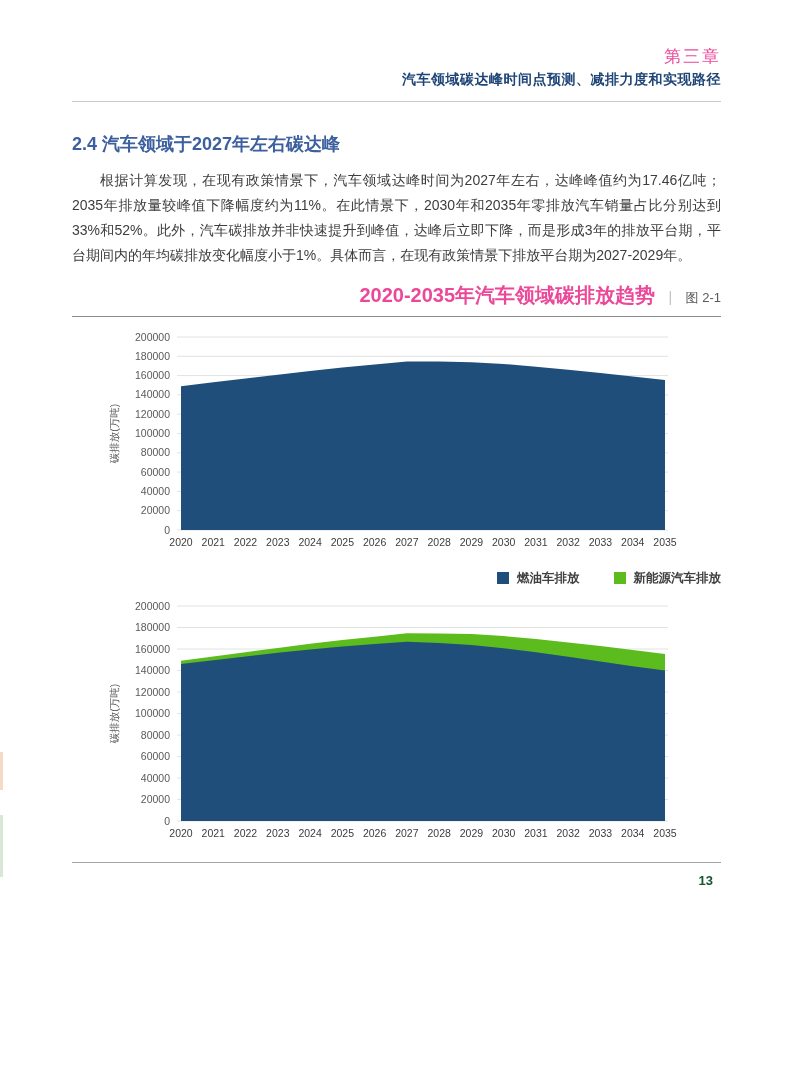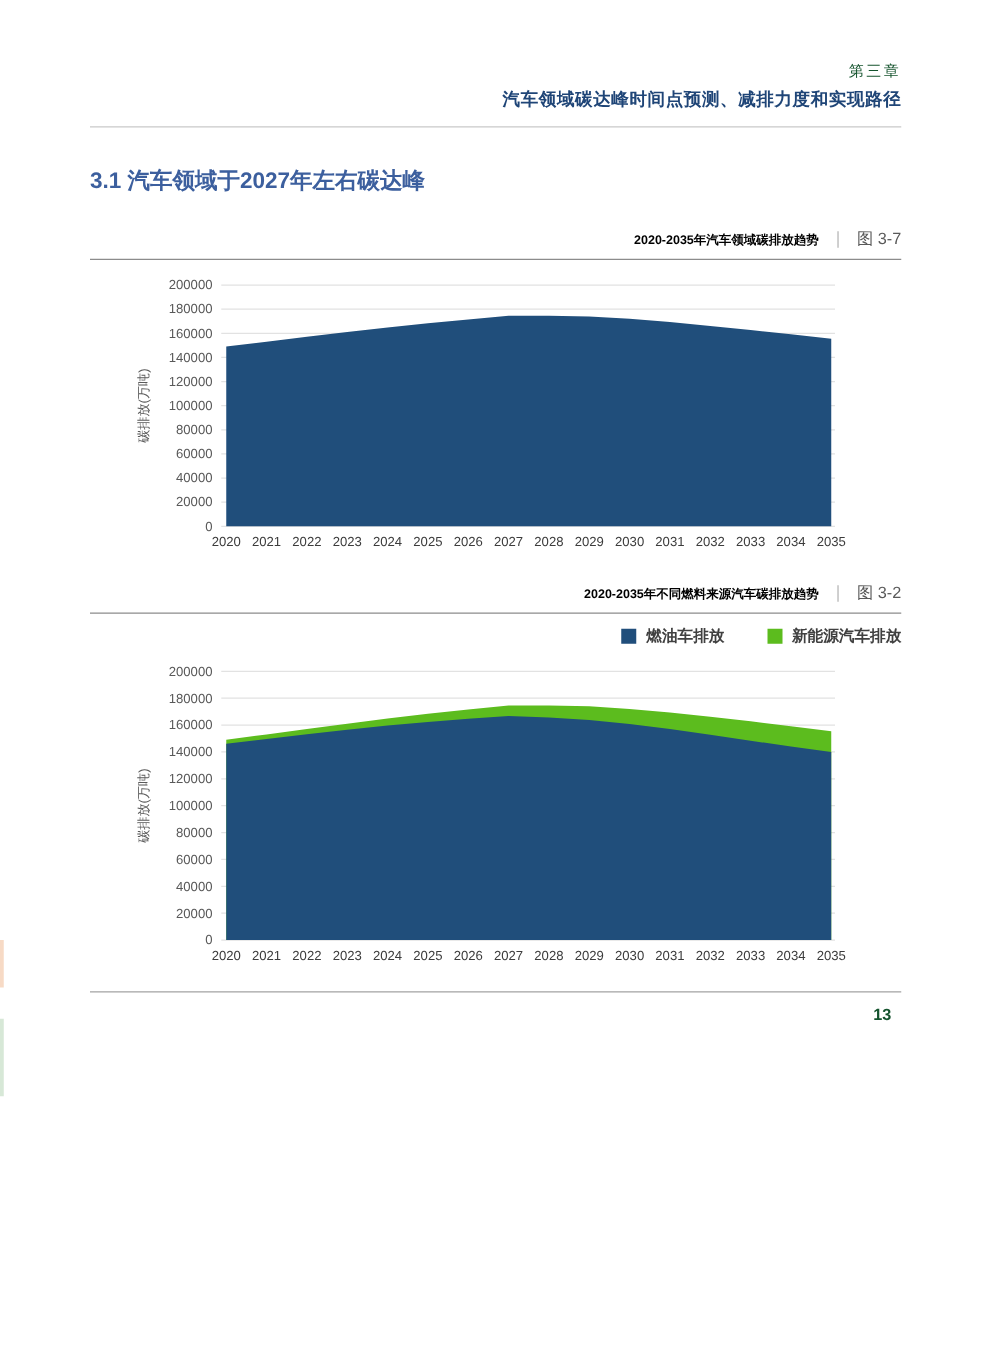--- a/index.html
+++ b/index.html
@@ -11,39 +11,39 @@
   }
   .content { padding:0 72px; }
 
   
   .edge-tab { position:absolute; left:0; width:3px; }
   .edge-tab.orange { top:752px; height:38px; background:rgba(231,150,88,0.35); }
   .edge-tab.green  { top:815px; height:62px; background:rgba(150,195,150,0.38); }
 
   
   .page-header { text-align:right; padding-bottom:12px; border-bottom:1px solid #c9c9c9; }
-  .chapter { font-size:12px; line-height:14px; color:#14532d; letter-spacing:2px; }
+  .chapter { font-size:17px; line-height:14px; color:#ec4899; letter-spacing:2px; }
   .chapter-title { margin-top:6px; font-size:14px; line-height:19px; font-weight:bold; color:#1f4577; letter-spacing:0.5px; }
 
   
   .columns { display:flex; gap:26px; margin-top:30px; }
   .col { flex:1 1 0; min-width:0; }
   .section-title { font-size:18px; line-height:24px; font-weight:bold; color:#3c5f9e; margin-bottom:12px; }
   .col p {
     font-size:14px; line-height:25px; color:#3d3d3d;
     text-align:justify; text-indent:2em; margin-bottom:13px;
   }
   .col p:last-child { margin-bottom:0; }
 
   
   .fig-header {
     margin-top:14px; text-align:right; padding-bottom:7px;
     border-bottom:1px solid #8c8c8c;
   }
-  .fig-title { font-size:10px; font-weight:bold; color:#000000; }
+  .fig-title { font-size:20px; font-weight:bold; color:#ec4899; }
   .fig-divider { font-size:14px; color:#bfbfbf; margin:0 9px; }
   .fig-label { font-size:13px; color:#595959; }
 
   
   svg.chart { display:block; margin-top:8px; }
   svg .tick   { font-size:10.5px; fill:#595959; }
   svg .tick-x { font-size:10.5px; fill:#3c3c3c; }
   svg .ytitle { font-size:10.5px; fill:#595959; }
 
   
@@ -67,28 +67,29 @@
 
   <div class="content">
 
     <header class="page-header">
       <div class="chapter">第三章</div>
       <div class="chapter-title">汽车领域碳达峰时间点预测、减排力度和实现路径</div>
     </header>
 
     <section class="columns">
       <div class="col">
-        <h2 class="section-title">3.1 汽车领域于2027年左右碳达峰</h2>
+        <h2 class="section-title">2.4 汽车领域于2027年左右碳达峰</h2>
+        <p>根据计算发现，在现有政策情景下，汽车领域达峰时间为2027年左右，达峰峰值约为17.46亿吨；2035年排放量较峰值下降幅度约为11%。在此情景下，2030年和2035年零排放汽车销量占比分别达到33%和52%。此外，汽车碳排放并非快速提升到峰值，达峰后立即下降，而是形成3年的排放平台期，平台期间内的年均碳排放变化幅度小于1%。具体而言，在现有政策情景下排放平台期为2027-2029年。</p>
       </div>
     </section>
 
     <div class="fig-header">
       <span class="fig-title">2020-2035年汽车领域碳排放趋势</span>
       <span class="fig-divider">|</span>
-      <span class="fig-label">图 3-7</span>
+      <span class="fig-label">图 2-1</span>
     </div>
 
     <svg id="chart1" class="chart" width="649" height="235">
         <line x1="105" y1="205" x2="596" y2="205" stroke="#e2e2e2" stroke-width="1"></line>
         <text x="98" y="208.5" text-anchor="end" class="tick">0</text>
         <line x1="105" y1="185.7" x2="596" y2="185.7" stroke="#e2e2e2" stroke-width="1"></line>
         <text x="98" y="189.2" text-anchor="end" class="tick">20000</text>
         <line x1="105" y1="166.4" x2="596" y2="166.4" stroke="#e2e2e2" stroke-width="1"></line>
         <text x="98" y="169.9" text-anchor="end" class="tick">40000</text>
         <line x1="105" y1="147.1" x2="596" y2="147.1" stroke="#e2e2e2" stroke-width="1"></line>
@@ -120,25 +121,20 @@
         <text x="399.4" y="221" text-anchor="middle" class="tick-x">2029</text>
         <text x="431.6666666666667" y="221" text-anchor="middle" class="tick-x">2030</text>
         <text x="463.93333333333334" y="221" text-anchor="middle" class="tick-x">2031</text>
         <text x="496.2" y="221" text-anchor="middle" class="tick-x">2032</text>
         <text x="528.4666666666667" y="221" text-anchor="middle" class="tick-x">2033</text>
         <text x="560.7333333333333" y="221" text-anchor="middle" class="tick-x">2034</text>
         <text x="593" y="221" text-anchor="middle" class="tick-x">2035</text>
         <text x="46" y="108.5" text-anchor="middle" class="ytitle" transform="rotate(-90 46 108.5)">碳排放(万吨)</text>
       </svg>
 
-    <div class="fig-header">
-      <span class="fig-title">2020-2035年不同燃料来源汽车碳排放趋势</span>
-      <span class="fig-divider">|</span>
-      <span class="fig-label">图 3-2</span>
-    </div>
 
     <div class="legend">
         <span class="legend-item">
           <span class="swatch" style="background: rgb(32, 78, 123);"></span>
           <span>燃油车排放</span>
         </span>
         <span class="legend-item">
           <span class="swatch" style="background: rgb(92, 188, 30);"></span>
           <span>新能源汽车排放</span>
         </span>

